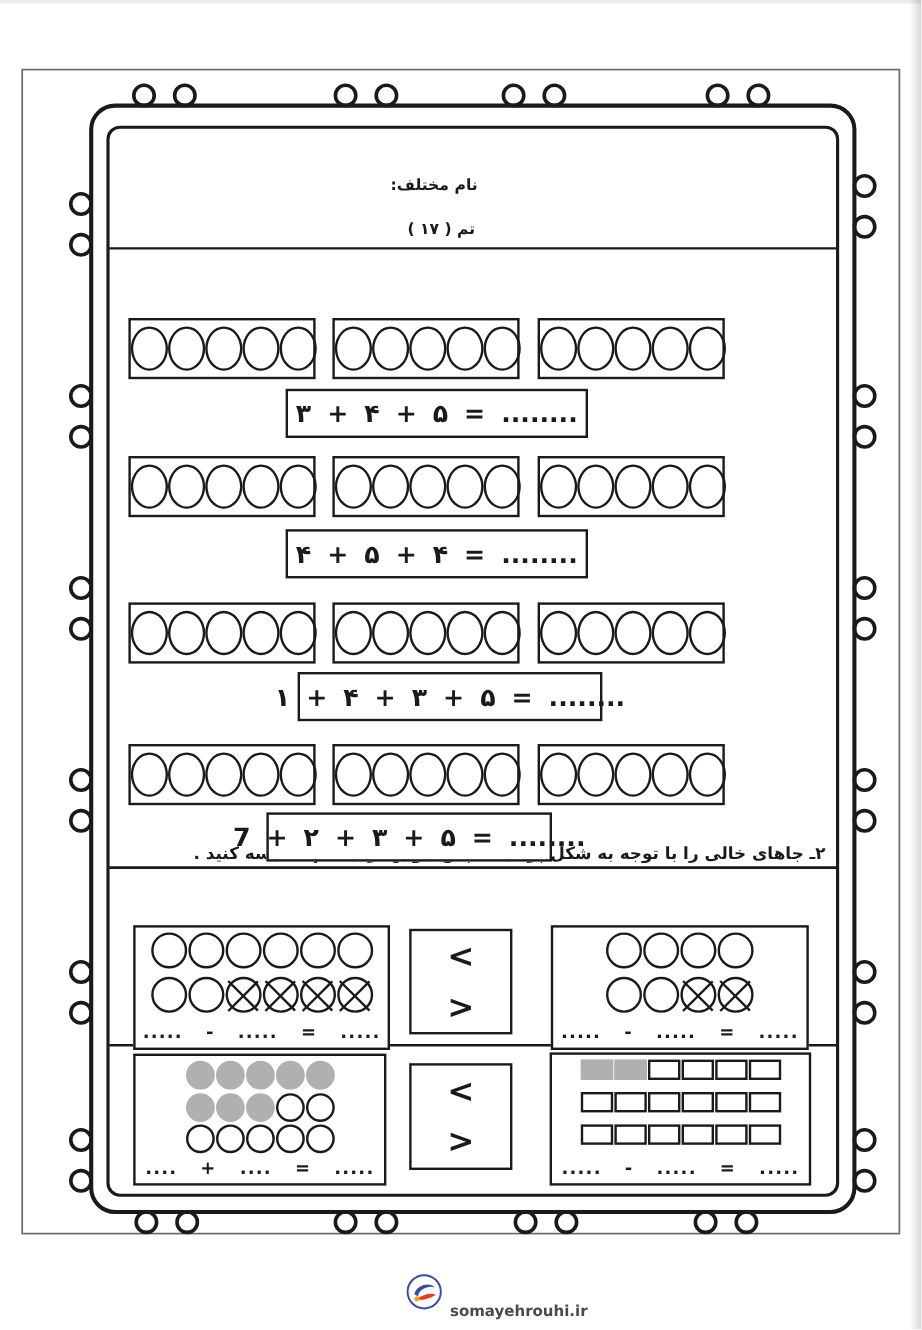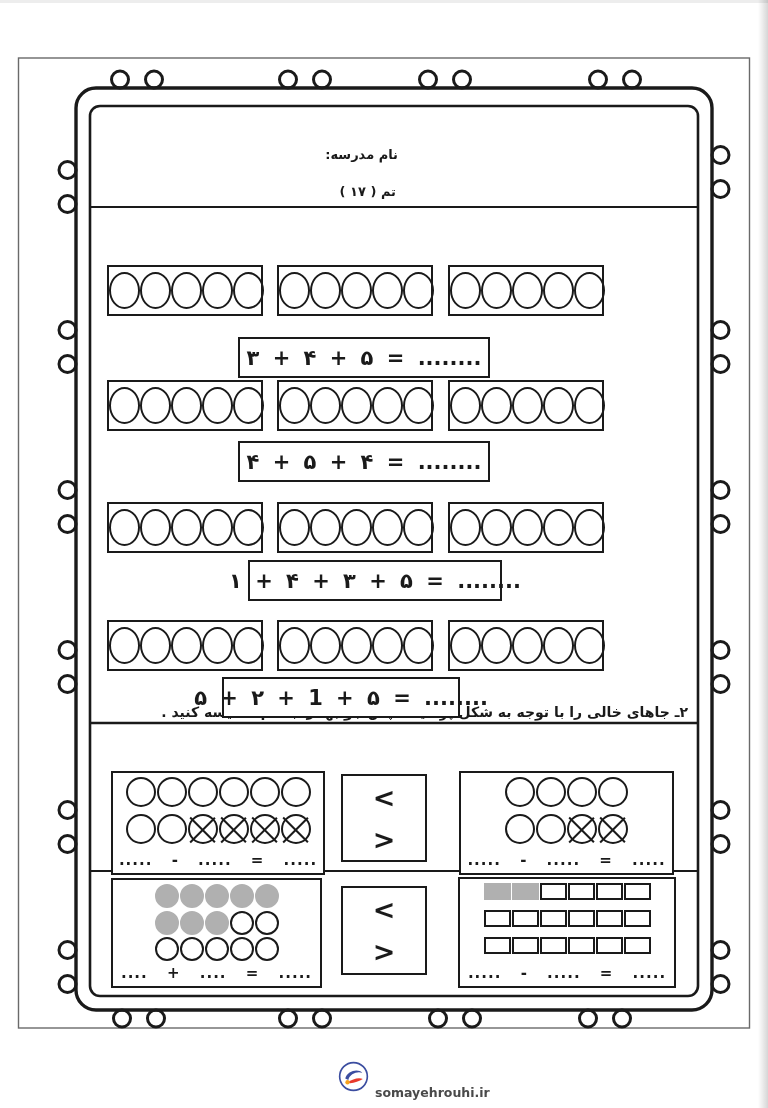--- a/index.html
+++ b/index.html
@@ -98,21 +98,21 @@
         <circle cx="720.5" cy="984" r="8.5" stroke-width="3"></circle>
     </g>
 
     <rect x="90" y="106" width="608" height="890" rx="10" fill="none" stroke="#1a1a1a" stroke-width="2.6"></rect>
 
     <line x1="91" y1="207" x2="697" y2="207" stroke="#1a1a1a" stroke-width="1.8"></line>
     <line x1="91" y1="723" x2="697" y2="723" stroke="#1a1a1a" stroke-width="2.4"></line>
     <line x1="91" y1="871" x2="697" y2="871" stroke="#1a1a1a" stroke-width="2.2"></line>
   </svg>
 
-  <div class="hdr" style="top:147px;right:370px;">نام مدرسه:</div>
+  <div class="hdr" style="top:147px;right:370px;">نام مختلف:</div>
   <div class="hdr" style="top:184px;right:372px;">تم ( ۱۷ )</div>
 
   <div class="instr" id="s2-instruction">۲ـ جاهای خالی را با توجه به شکل پرکنید سپس جوابها را با هم مقایسه کنید .</div>
 
   <div id="s1-root">
       <div class="circle-box" style="left: 107px; top: 265px; width: 152px; height: 47px;">
         <span class="dot"></span>
         <span class="dot"></span>
         <span class="dot"></span>
         <span class="dot"></span>
@@ -125,21 +125,21 @@
         <span class="dot"></span>
         <span class="dot"></span>
       </div>
       <div class="circle-box" style="left: 448px; top: 265px; width: 152px; height: 47px;">
         <span class="dot"></span>
         <span class="dot"></span>
         <span class="dot"></span>
         <span class="dot"></span>
         <span class="dot"></span>
       </div>
-      <div class="eq-box" dir="ltr" style="left: 238px; top: 324px; width: 248px; height: 37px; margin-top: 13px;">۳ + ۴ + ۵ = ........</div>
+      <div class="eq-box" dir="ltr" style="left: 238px; top: 324px; width: 248px; height: 37px;">۳ + ۴ + ۵ = ........</div>
       <div class="circle-box" style="left: 107px; top: 380px; width: 152px; height: 47px;">
         <span class="dot"></span>
         <span class="dot"></span>
         <span class="dot"></span>
         <span class="dot"></span>
         <span class="dot"></span>
       </div>
       <div class="circle-box" style="left: 277px; top: 380px; width: 152px; height: 47px;">
         <span class="dot"></span>
         <span class="dot"></span>
@@ -191,21 +191,21 @@
         <span class="dot"></span>
         <span class="dot"></span>
       </div>
       <div class="circle-box" style="left: 448px; top: 620px; width: 152px; height: 47px;">
         <span class="dot"></span>
         <span class="dot"></span>
         <span class="dot"></span>
         <span class="dot"></span>
         <span class="dot"></span>
       </div>
-      <div class="eq-box" dir="ltr" style="left: 222px; top: 677px; width: 234px; height: 37px;">۵ + ۲ + 1 + ۵ = ........</div>
+      <div class="eq-box" dir="ltr" style="left: 222px; top: 677px; width: 234px; height: 37px;">7 + ۲ + ۳ + ۵ = ........</div>
     </div>
   <div id="s2-root">
       <div class="cmp-box" style="left: 111px; top: 771px; width: 200px; height: 92px;">
         <div class="cell-row">
           <span class="c-cell" style="width: 30px; height: 30px;"></span>
           <span class="c-cell" style="width: 30px; height: 30px;"></span>
           <span class="c-cell" style="width: 30px; height: 30px;"></span>
           <span class="c-cell" style="width: 30px; height: 30px;"></span>
           <span class="c-cell" style="width: 30px; height: 30px;"></span>
           <span class="c-cell" style="width: 30px; height: 30px;"></span>

